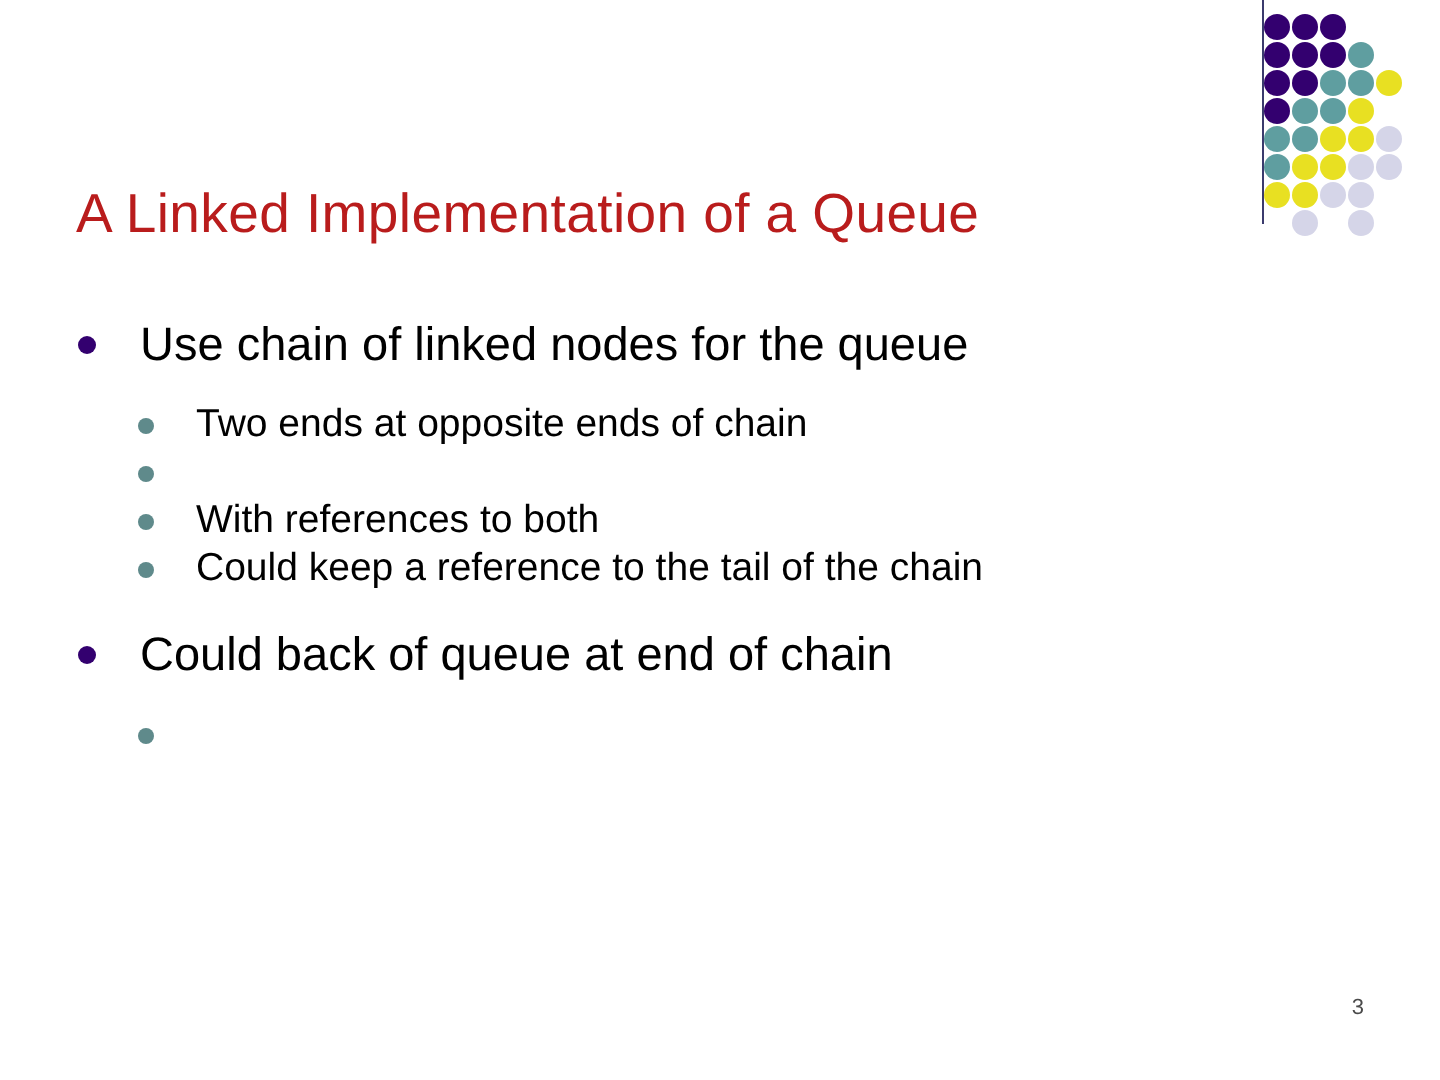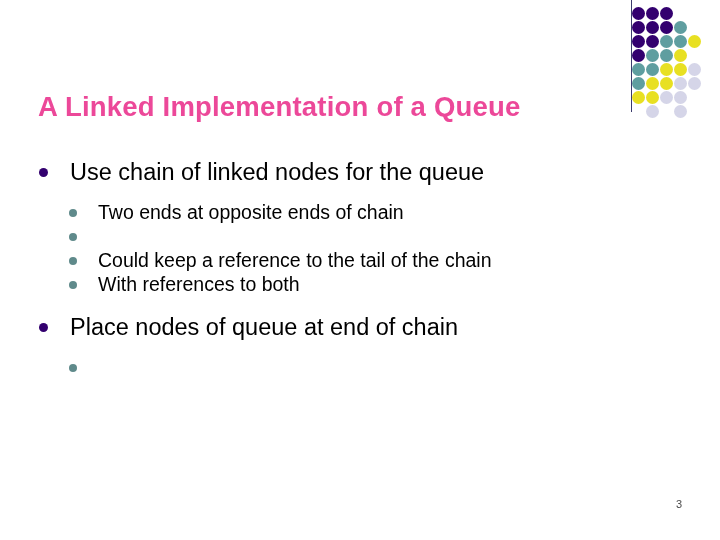--- a/index.html
+++ b/index.html
@@ -40,22 +40,22 @@
     z-index: 2;
   }
 
   
   #slide-title {
     position: absolute;
     left: 38px;
     top: 92px;
     width: 650px;
     font-size: 27.5px;
-    font-weight: bold;
-    color: #ec4899;
+    font-weight: normal;
+    color: #b91c1c;
     letter-spacing: 0.2px;
     line-height: 1.12;
     z-index: 3;
     white-space: nowrap;
   }
 
   
   #slide-body {
     position: absolute;
     left: 0;
@@ -195,34 +195,34 @@
     </div>
     <div class="bullet-row lvl2">
       <span class="marker">
         <span class="glyph"></span>
       </span>
     </div>
     <div class="bullet-row lvl2">
       <span class="marker">
         <span class="glyph"></span>
       </span>
+      <span class="text">With references to both</span>
+    </div>
+    <div class="bullet-row lvl2">
+      <span class="marker">
+        <span class="glyph"></span>
+      </span>
       <span class="text">Could keep a reference to the tail of the chain</span>
-    </div>
-    <div class="bullet-row lvl2">
-      <span class="marker">
-        <span class="glyph"></span>
-      </span>
-      <span class="text">With references to both</span>
     </div>
     <div class="group-gap"></div>
     <div class="bullet-row lvl1">
       <span class="marker">
         <span class="glyph"></span>
       </span>
-      <span class="text">Place nodes of queue at end of chain</span>
+      <span class="text">Could back of queue at end of chain</span>
     </div>
     <div class="group-gap-sm"></div>
     <div class="bullet-row lvl2">
       <span class="marker">
         <span class="glyph"></span>
       </span>
     </div>
   </div>
 
 <div id="page-number">3</div>

